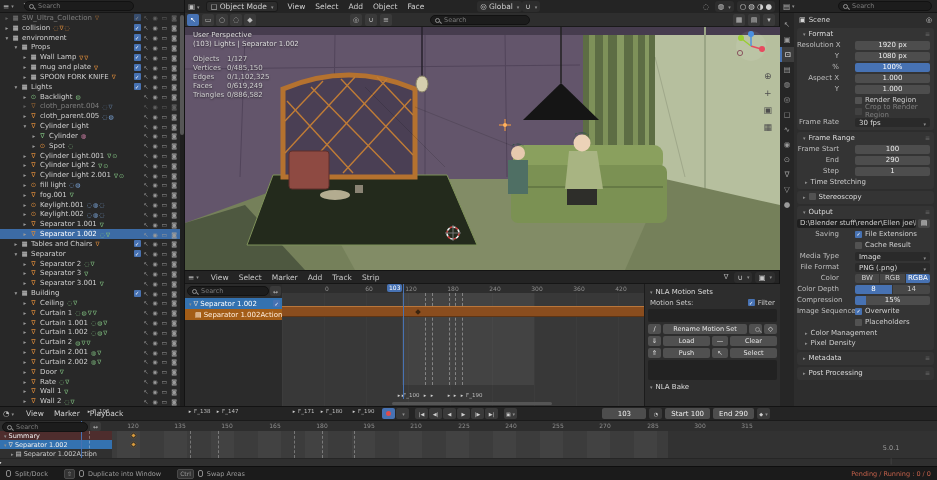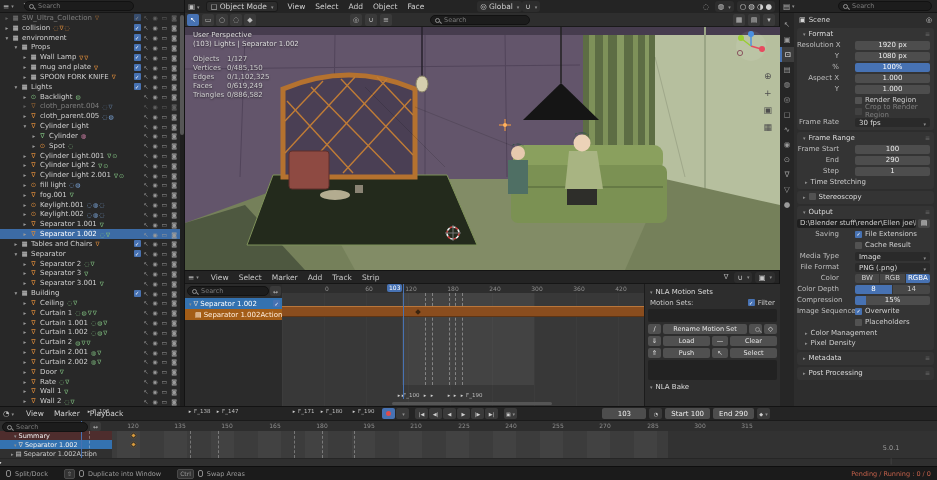--- a/index.html
+++ b/index.html
@@ -153,21 +153,21 @@
   .fcluster{position:absolute;right:167px;top:1px;display:flex;align-items:center;gap:3px;font-size:7px;}
   .ffield{background:#4d4d4d;border-radius:2px;height:11px;display:flex;align-items:center;justify-content:center;
           color:#ededed;padding:0 6px;}
   .fwide{width:44px;}
   .bruler{position:absolute;left:0;top:14px;right:0;height:10px;background:#2e2e2e;}
   .drows{position:absolute;left:0;top:24px;right:0;height:27px;
          background:#323232;}
   .dlight{position:absolute;left:70px;top:0;width:598px;height:27px;
           background:rgba(255,255,255,.05);
           background-image:repeating-linear-gradient(90deg,rgba(255,255,255,.03) 0 23px,transparent 23px 47px);}
-  .drow{position:absolute;left:0;width:112px;height:9px;display:flex;align-items:center;gap:2px;padding-left:12px;
+  .drow{position:absolute;left:0;width:112px;height:9px;display:flex;align-items:center;gap:2px;padding-left:2px;
         font-size:6.5px;white-space:nowrap;color:#eee;}
   .drow-sum{top:0;background:#4e2d2d;}
   .drow-track{top:9px;background:#3472b0;}
   .drow-strip{top:18px;background:#303030;color:#c9c9c9;padding-left:9px;}
   .dkey{position:absolute;width:5px;height:5px;background:#d89a3c;border:1px solid #2c2c2c;transform:rotate(45deg);}
   .ddash{position:absolute;top:24px;height:27px;border-left:1px dashed rgba(255,255,255,.3);}
   .dplay{position:absolute;left:81px;top:14px;height:37px;width:1px;background:#4772b3;}
   .dmarks{position:absolute;left:0;top:51px;right:0;height:9px;background:#2f2f2f;border-top:1px solid #262626;}
   .dtri{position:absolute;top:1px;transform:translateX(-50%);font-size:5px;color:#d0d0d0;}
   .dmlab{position:absolute;top:1px;font-size:5.5px;color:#bdbdbd;}

